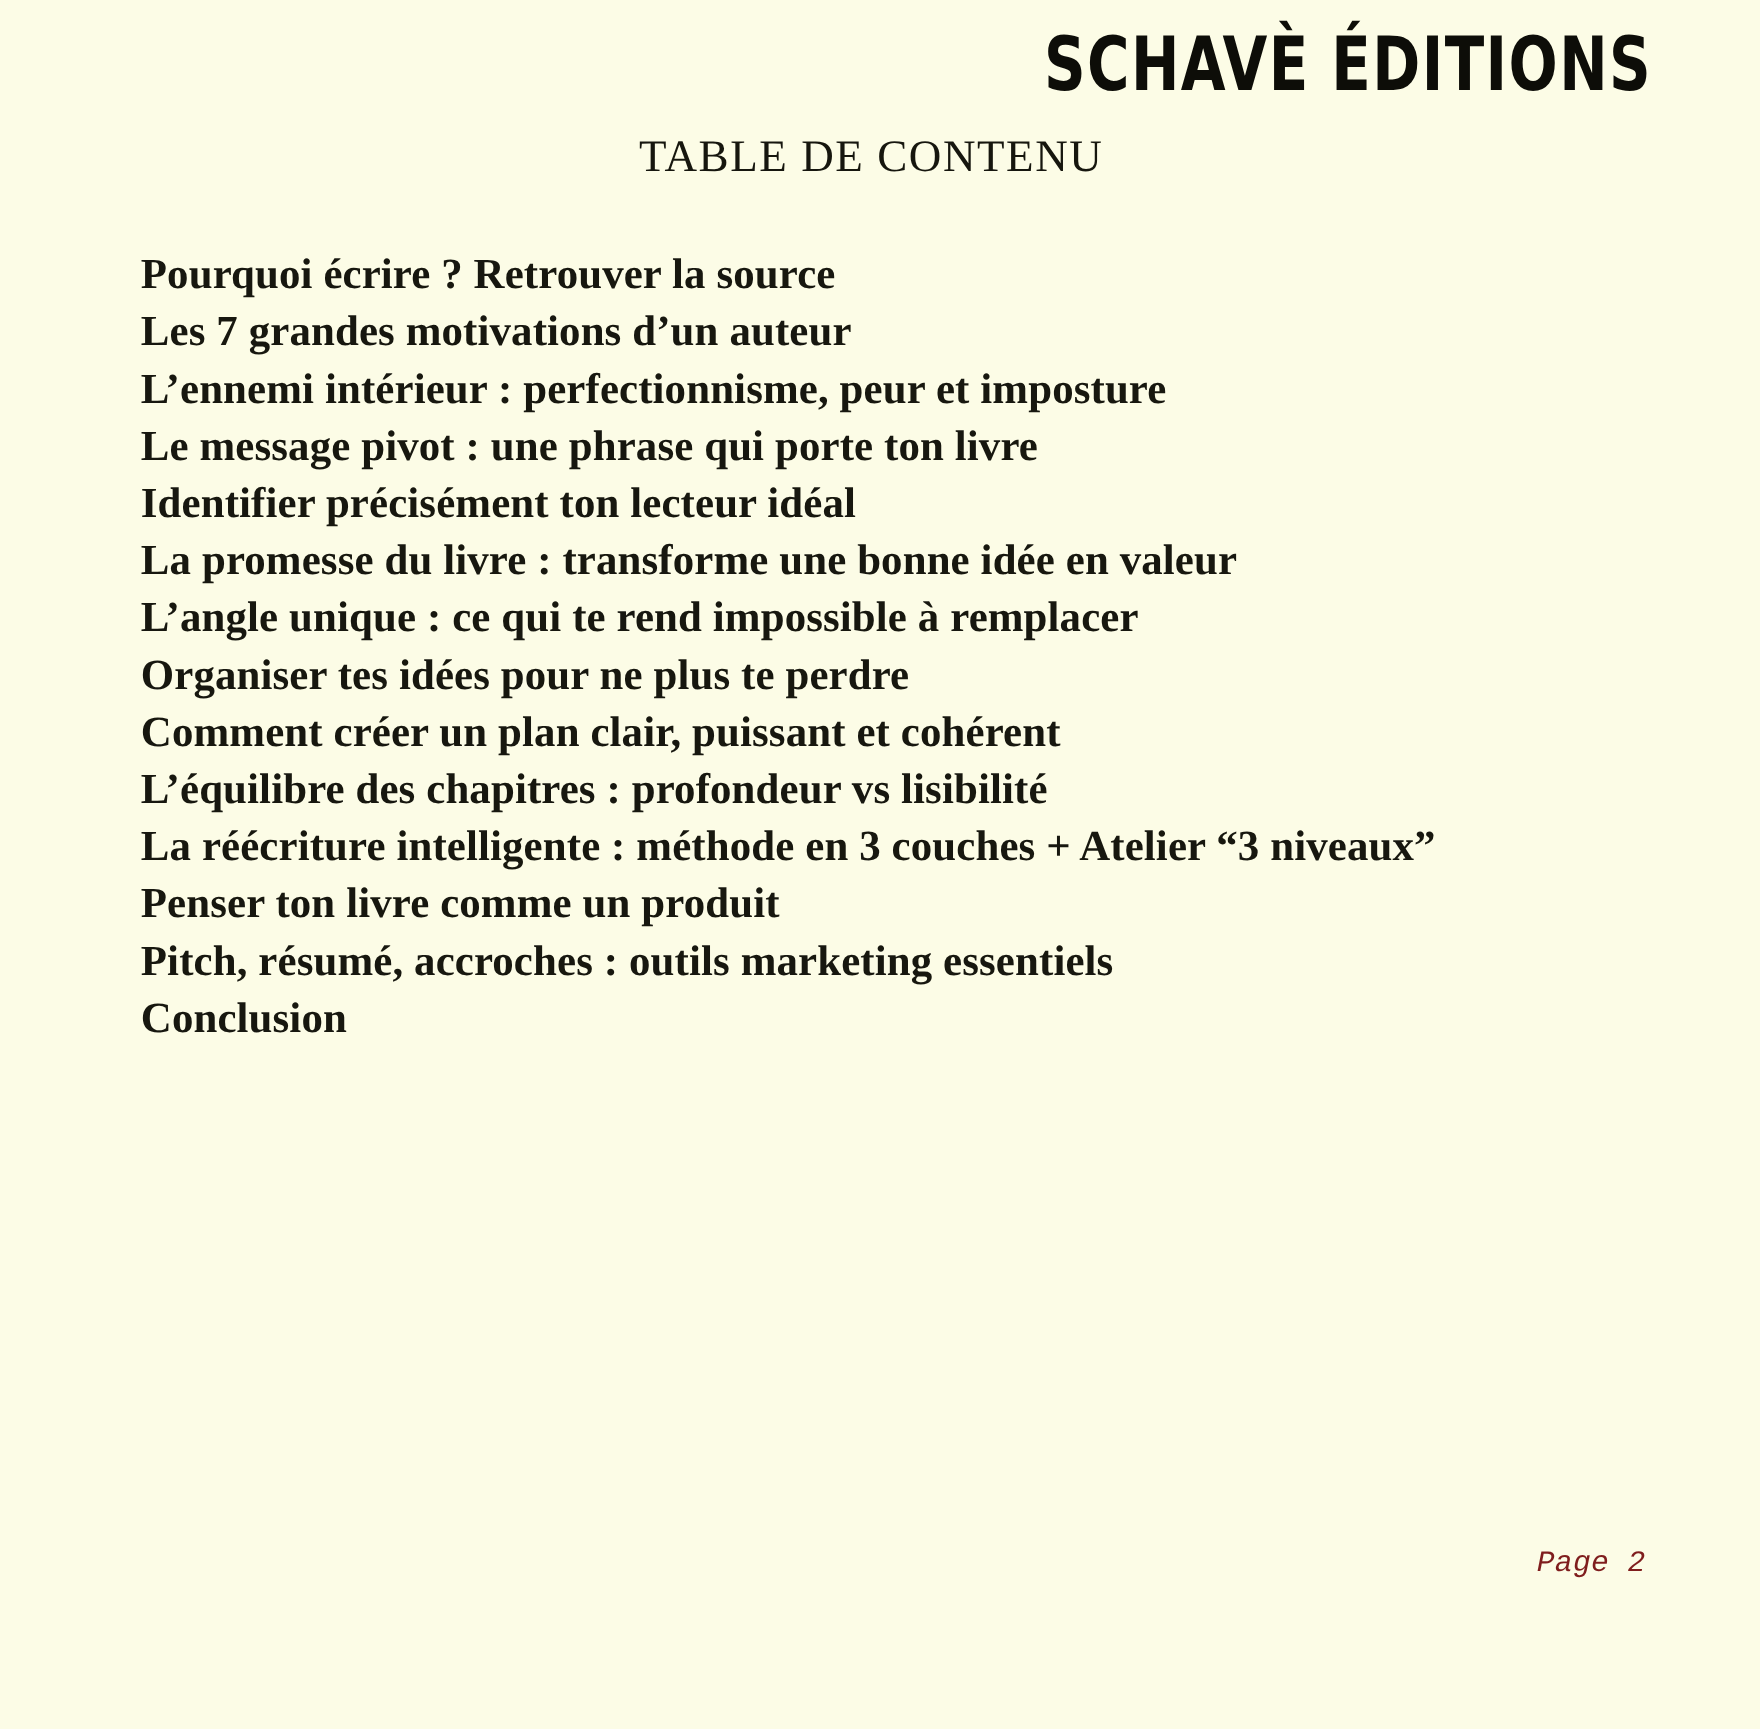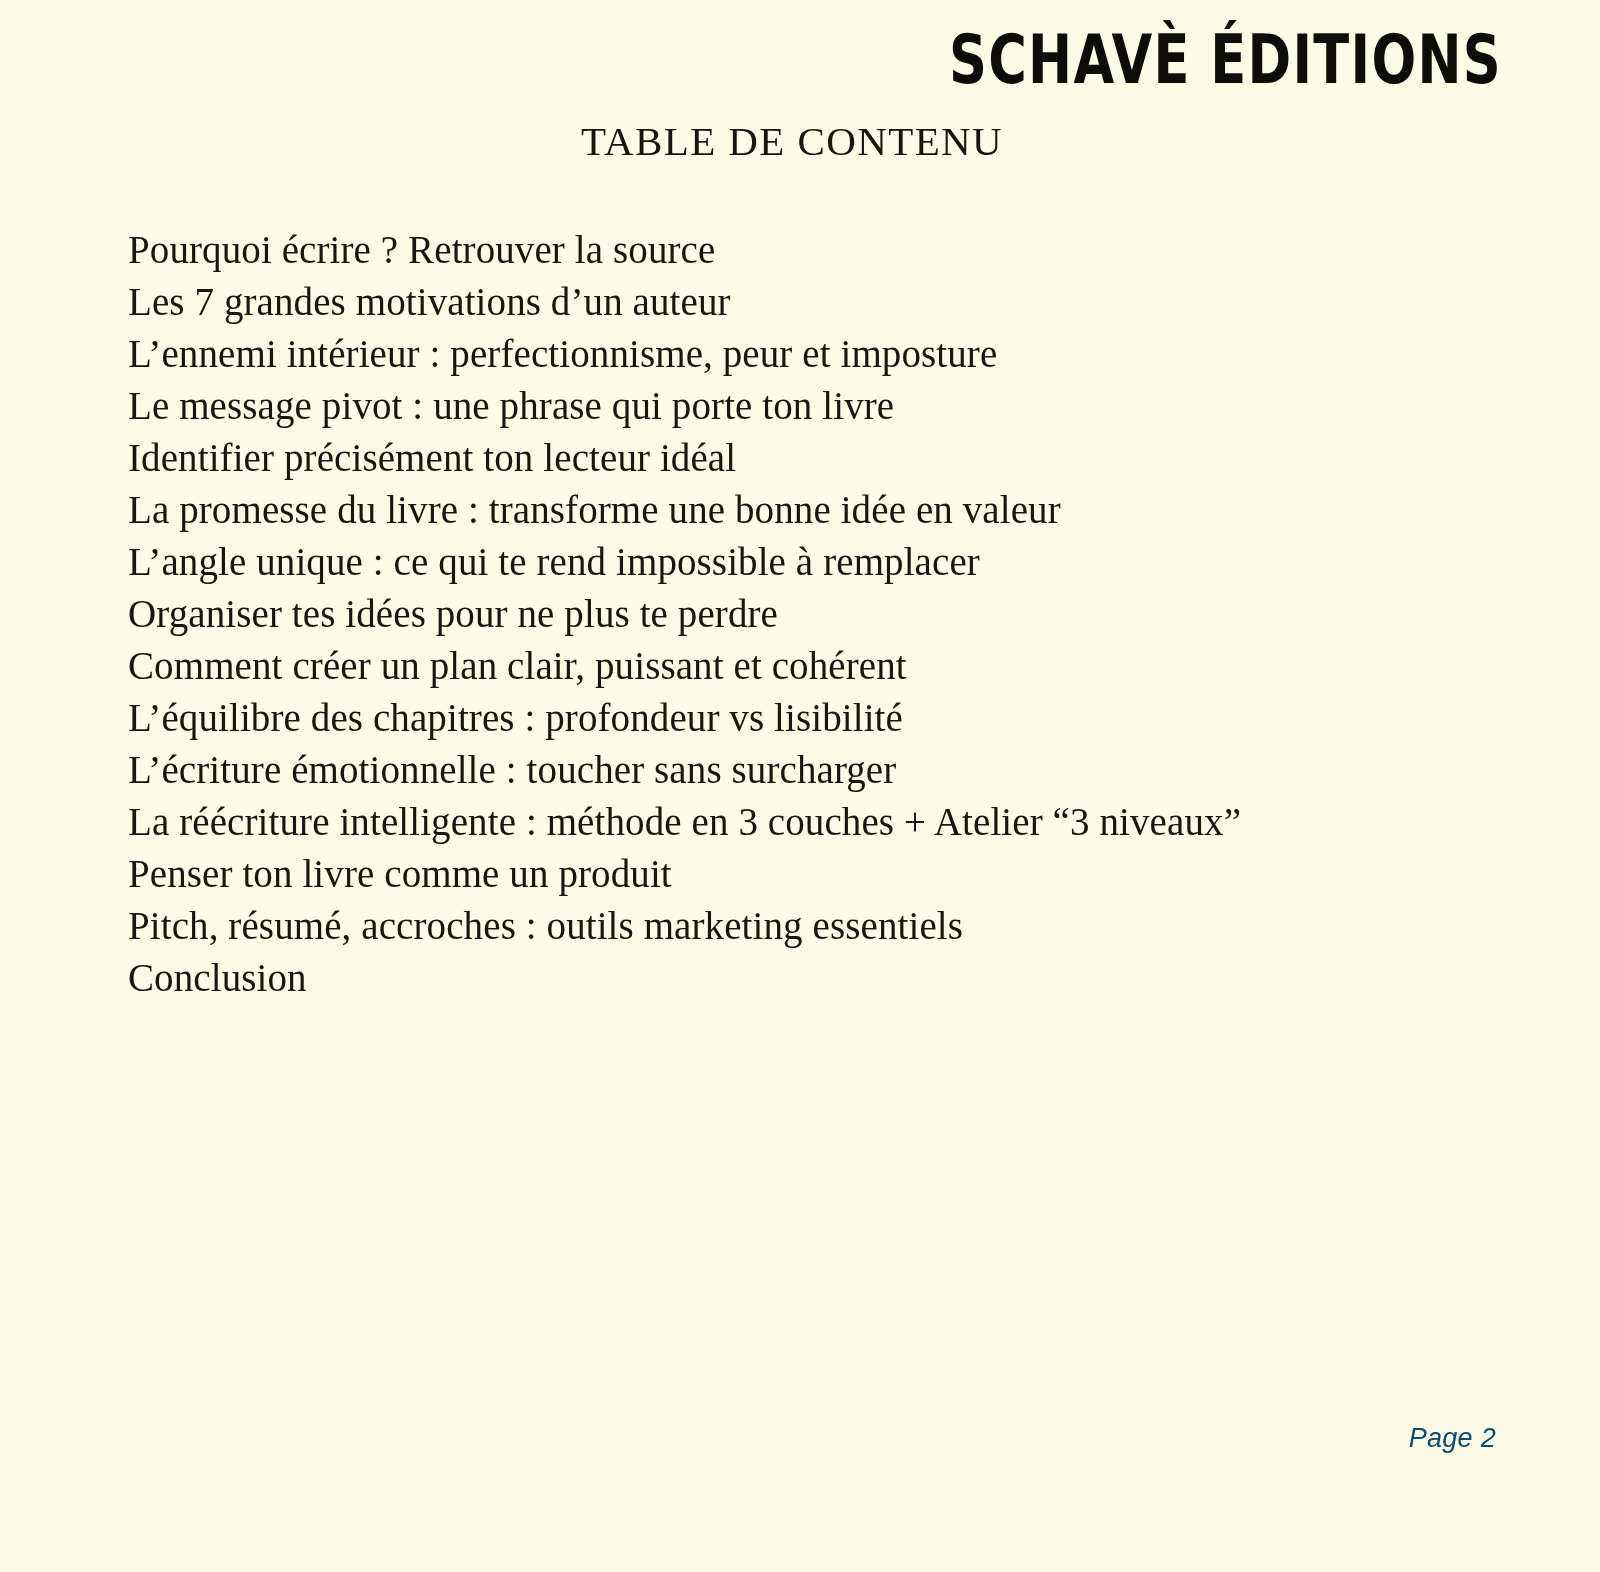--- a/index.html
+++ b/index.html
@@ -64,41 +64,42 @@
 
   
   .toc-list {
     position: absolute;
     top: 224px;
     left: 128px;
     width: 1340px;
     margin: 0;
     padding: 0;
     list-style: none;
+    font-weight: bold;
   }
   .toc-entry {
     font-family: "Liberation Serif", serif;
     font-size: 39px;
     line-height: 52px;
     height: 52px;
     color: #17170f;
     white-space: pre;
     letter-spacing: 0.1px;
   }
 
   
   .page-number {
     position: absolute;
     right: 104px;
-    bottom: 120px;
-    font-family: Liberation Sans, sans-serif;
+    bottom: 136px;
+    font-family: Liberation Mono, monospace;
     font-style: italic;
     font-size: 27px;
     line-height: 1;
-    color: #0c4a6e;
+    color: #7f1d1d;
     letter-spacing: 0.3px;
   }
 </style>
 </head>
 <body>
 
 <div class="page">
 
   <div class="brand-row">
     <div class="brand-logo">SCHAVÈ ÉDITIONS</div>
@@ -110,21 +111,20 @@
     <li class="toc-entry">Pourquoi écrire ? Retrouver la source</li>
     <li class="toc-entry">Les 7 grandes motivations d’un auteur</li>
     <li class="toc-entry">L’ennemi intérieur : perfectionnisme, peur et imposture</li>
     <li class="toc-entry">Le message pivot : une phrase qui porte ton livre</li>
     <li class="toc-entry">Identifier précisément ton lecteur idéal</li>
     <li class="toc-entry">La promesse du livre : transforme une bonne idée en valeur</li>
     <li class="toc-entry">L’angle unique : ce qui te rend impossible à remplacer</li>
     <li class="toc-entry">Organiser tes idées pour ne plus te perdre</li>
     <li class="toc-entry">Comment créer un plan clair, puissant et cohérent</li>
     <li class="toc-entry">L’équilibre des chapitres : profondeur vs lisibilité</li>
-    <li class="toc-entry">L’écriture émotionnelle : toucher sans surcharger</li>
     <li class="toc-entry">La réécriture intelligente : méthode en 3 couches + Atelier “3 niveaux”</li>
     <li class="toc-entry">Penser ton livre comme un produit</li>
     <li class="toc-entry">Pitch, résumé, accroches : outils marketing essentiels</li>
     <li class="toc-entry">Conclusion</li>
   </ul>
 
   <div class="page-number">Page 2</div>
 
 </div>
 

